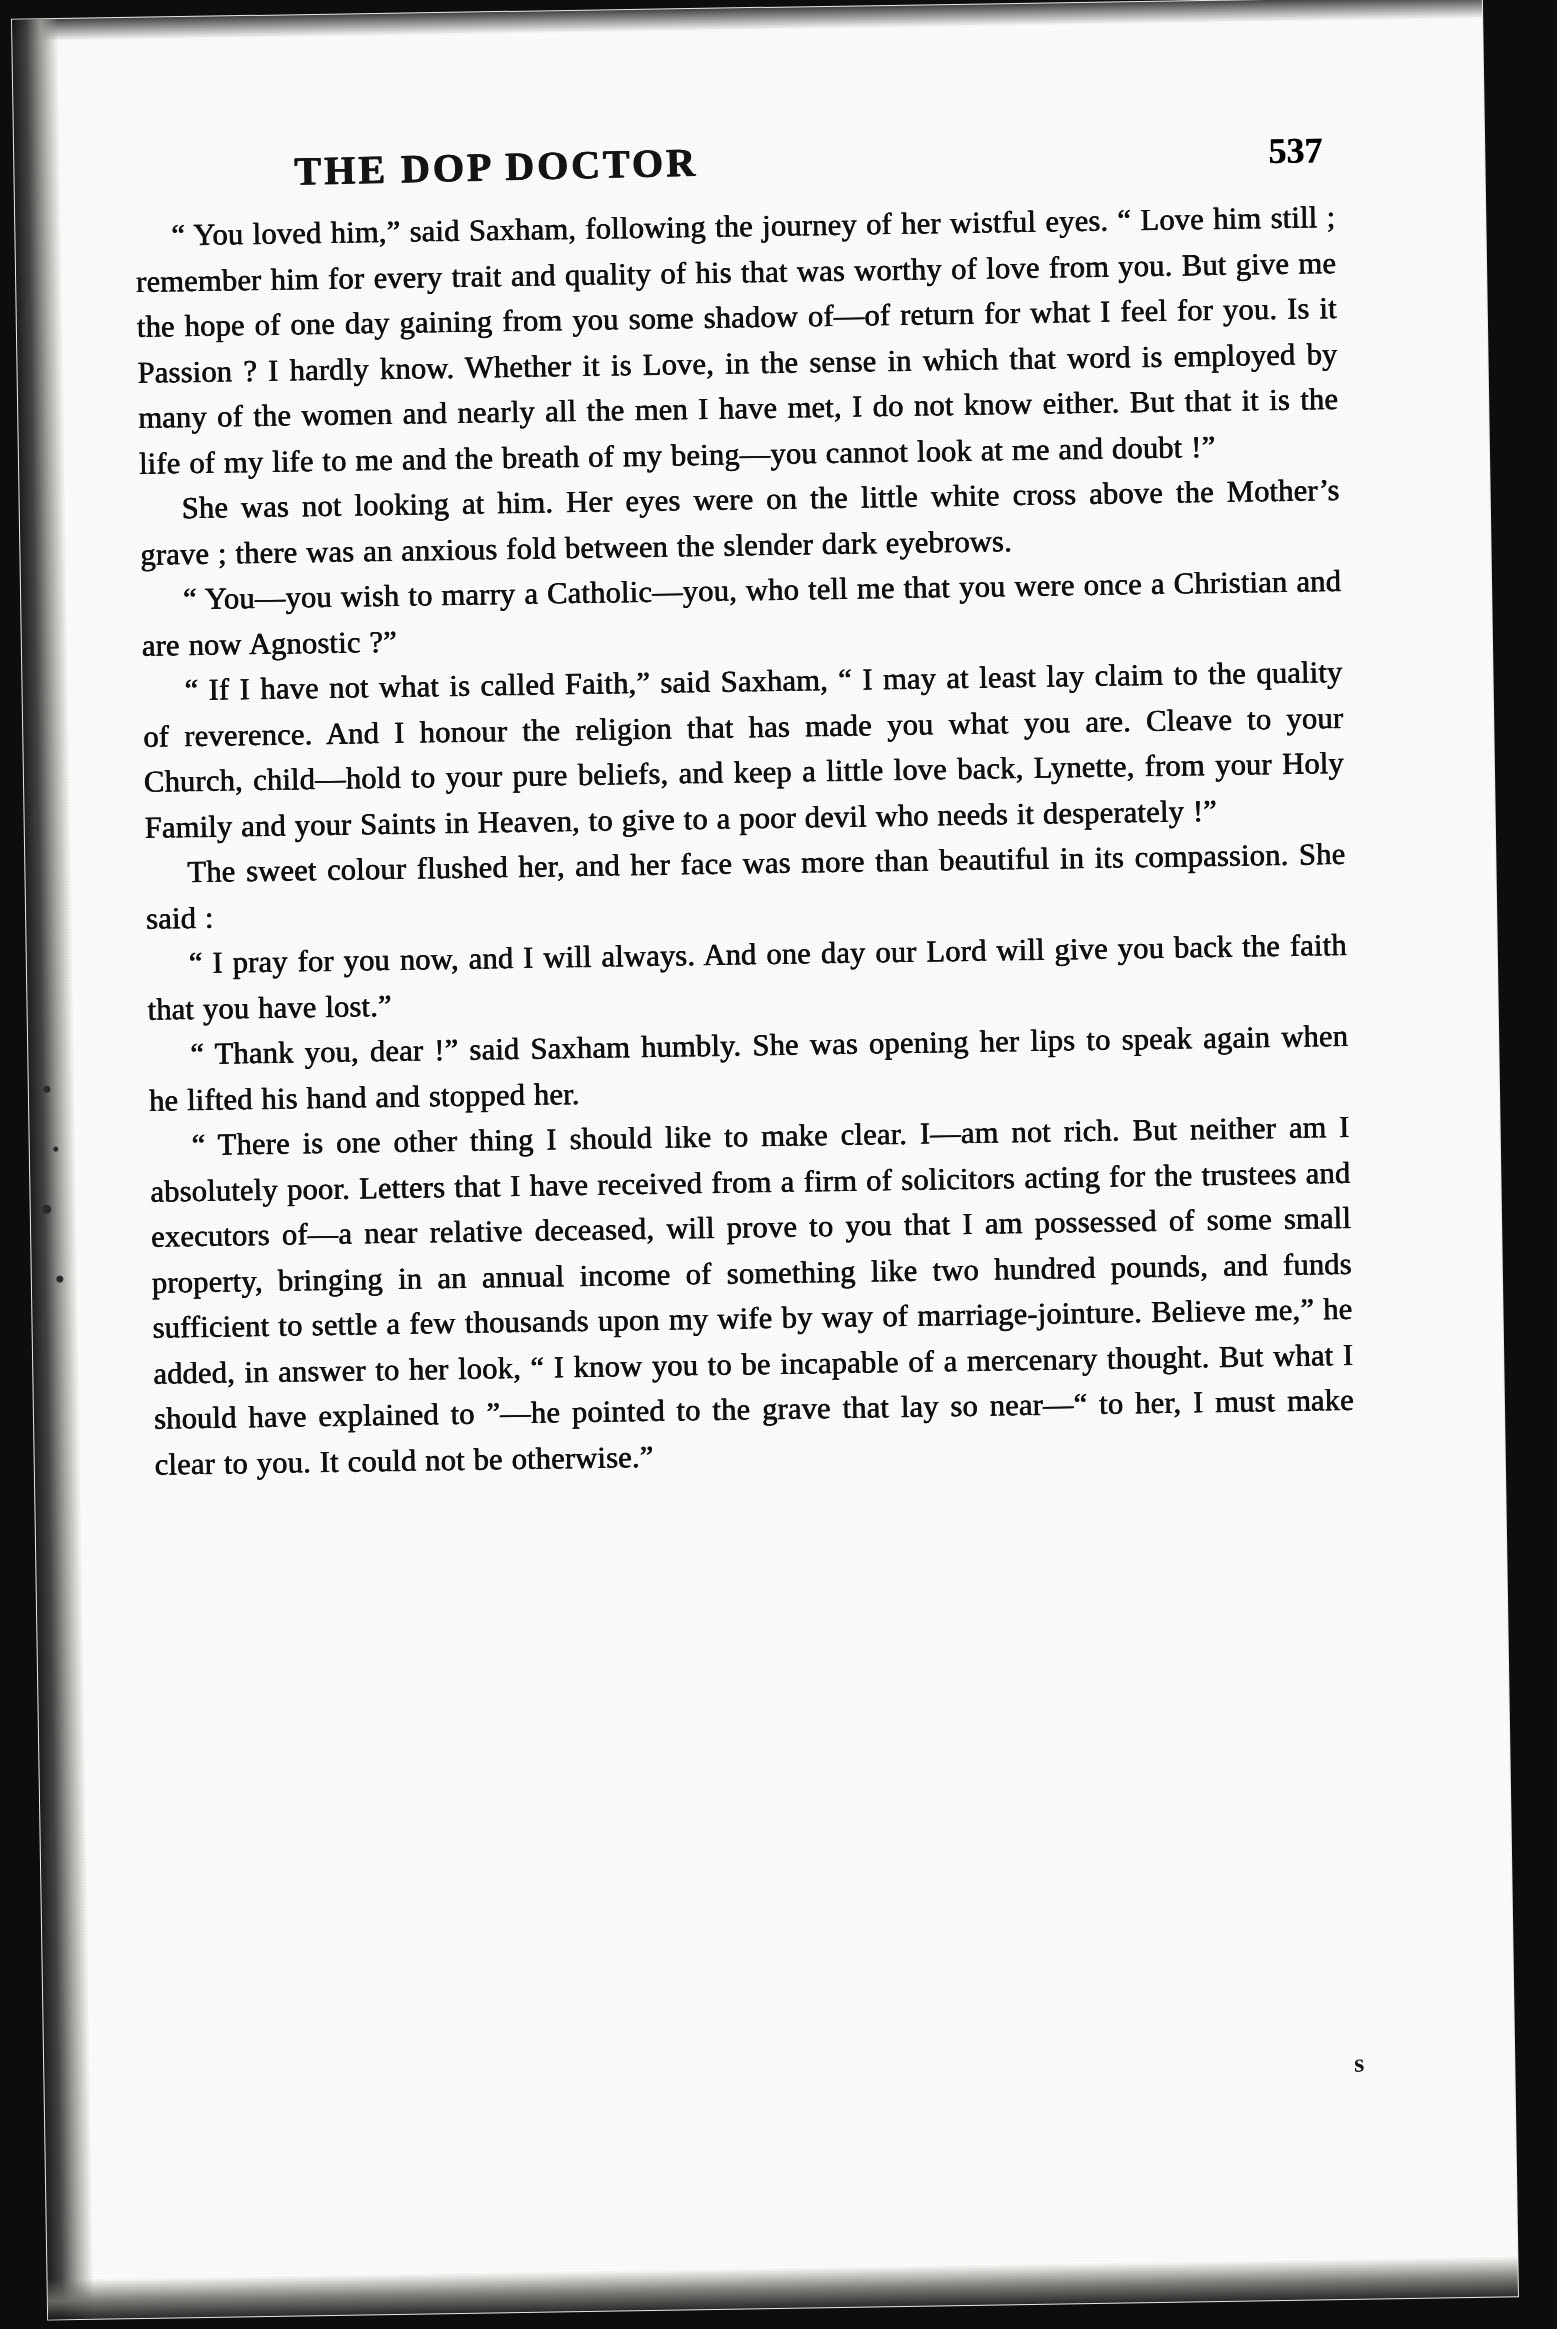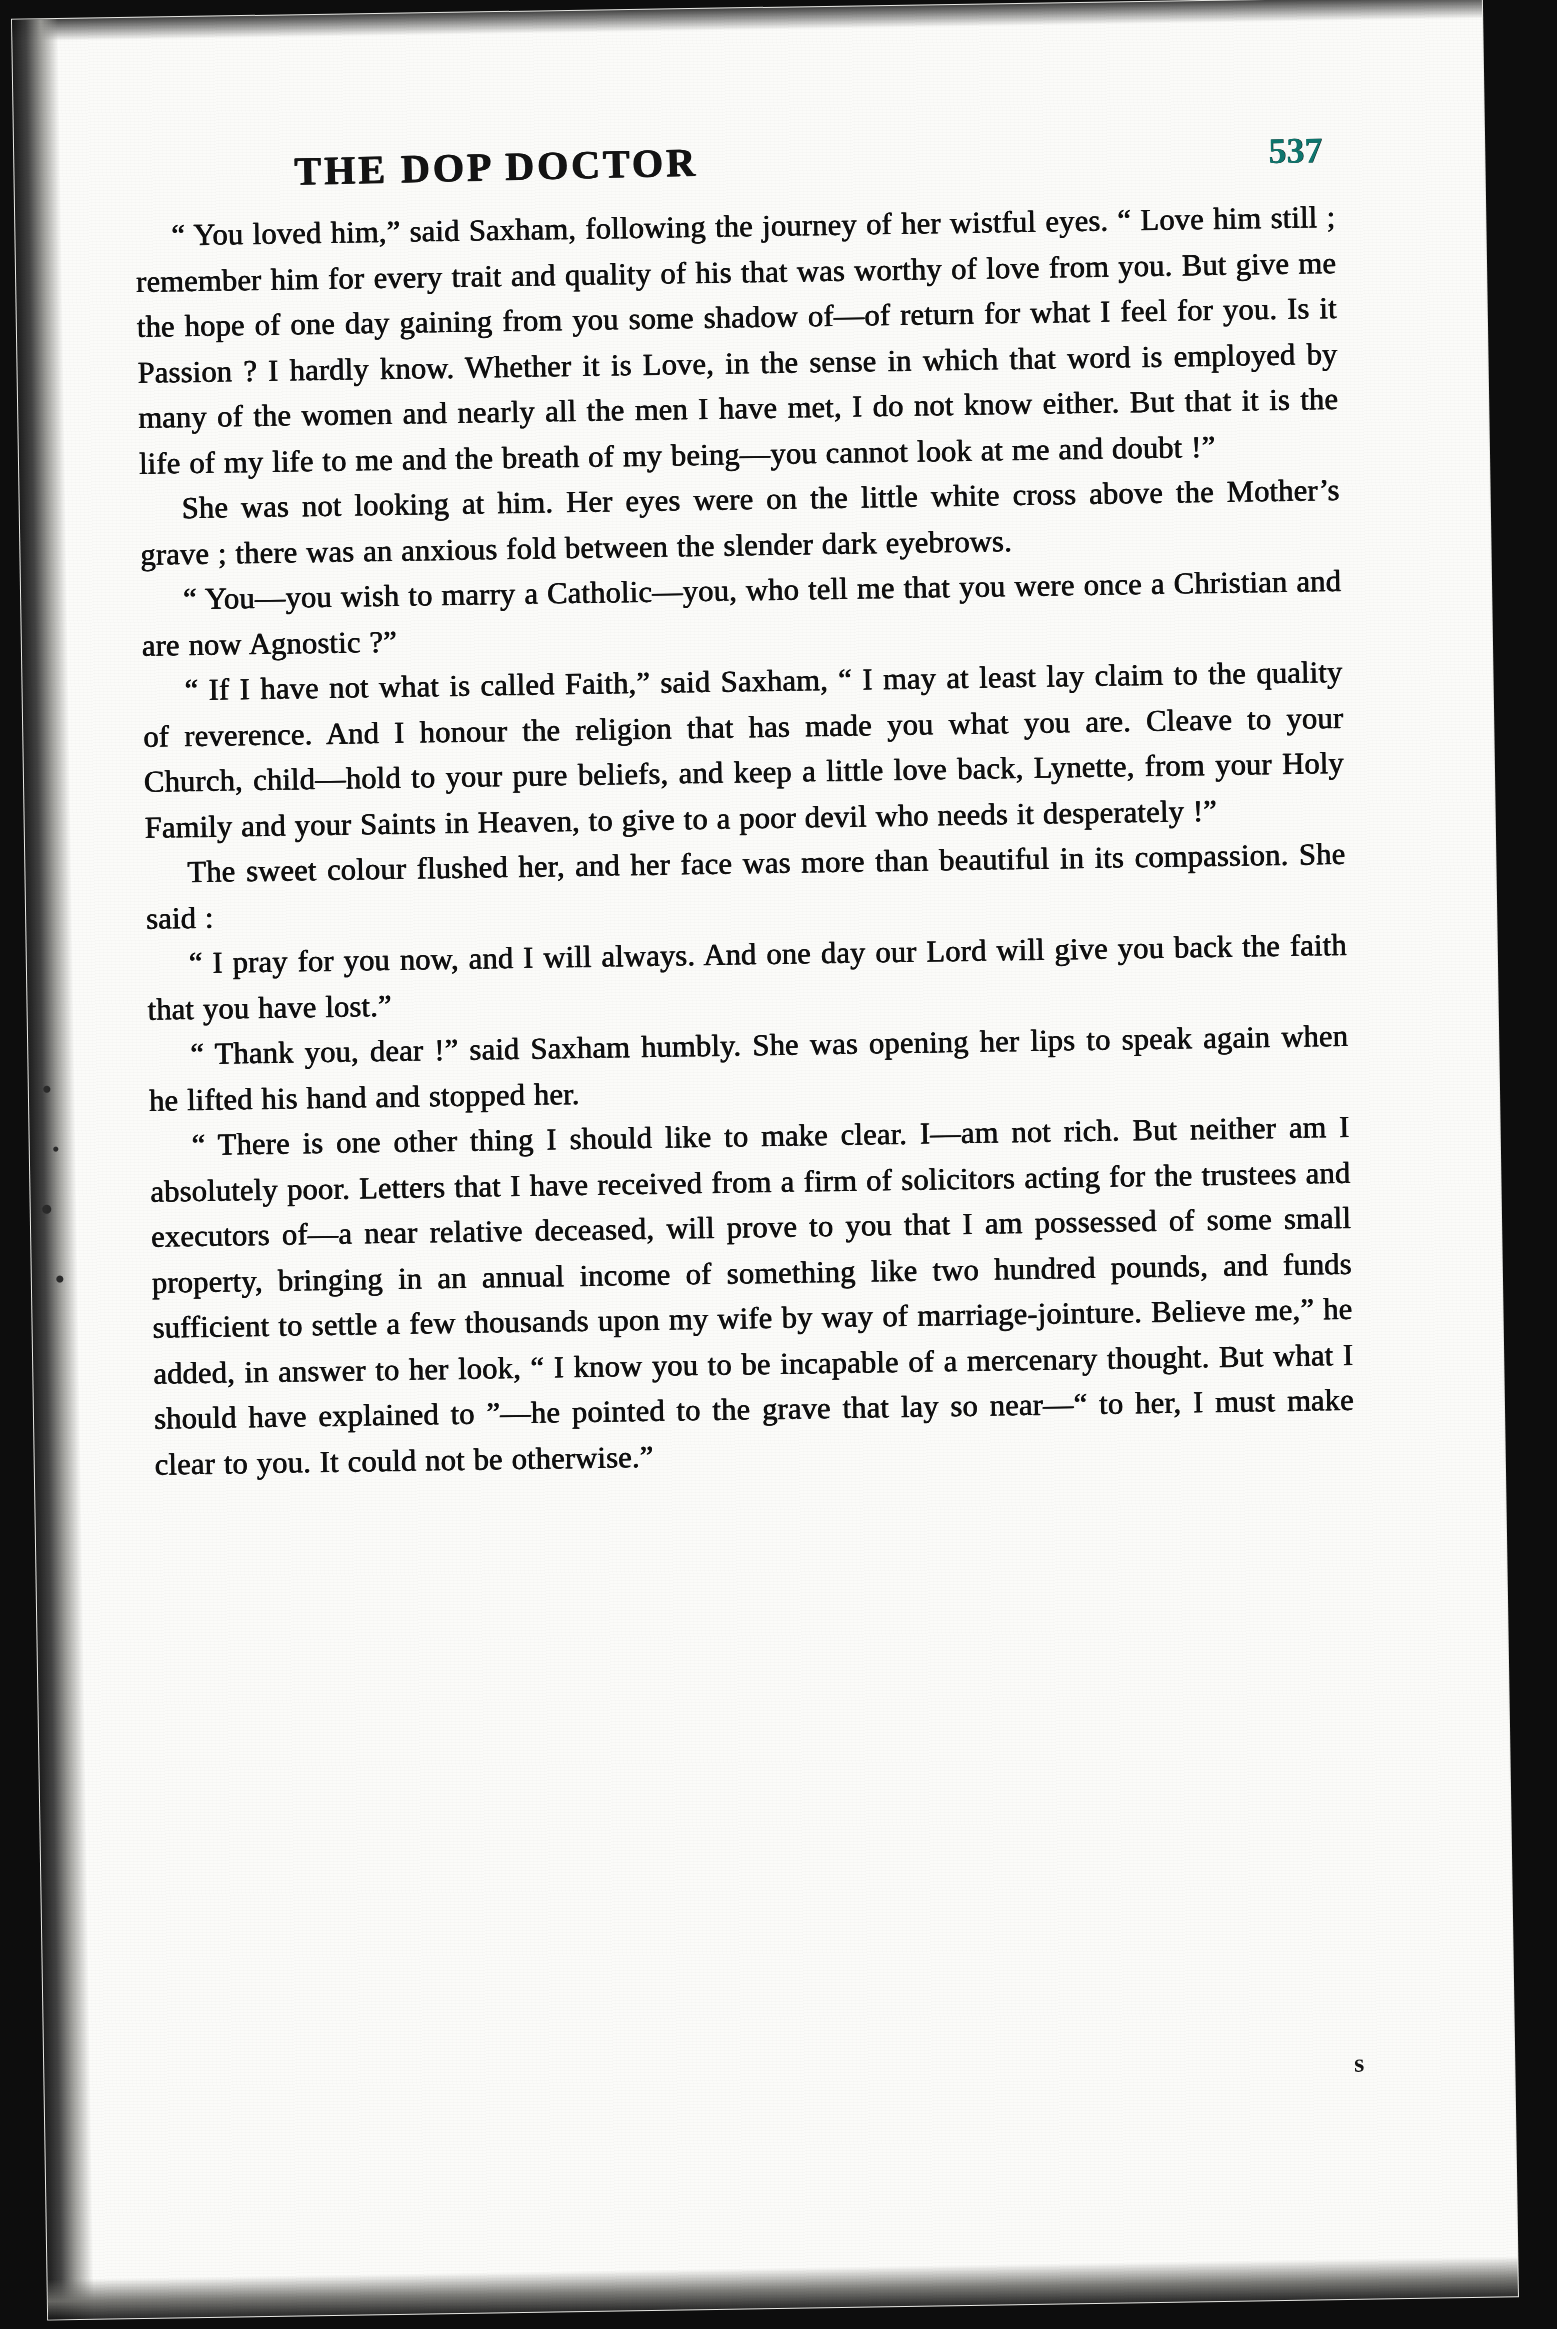--- a/index.html
+++ b/index.html
@@ -97,21 +97,21 @@
     font-weight: 700;
     color: #141414;
     white-space: nowrap;
     transform: rotate(-0.4deg);
     text-shadow: 0.6px 0 0 #141414, -0.4px 0.4px 0 #2a2a2a;
   }
   .page-number {
     font-family: "Liberation Serif", serif;
     font-size: 36px;
     font-weight: 700;
-    color: #0f766e;
+    color: #000000;
     margin-bottom: 6px;
     margin-right: 12px;
     text-shadow: 0.6px 0 0 #141414;
   }
 
   .body-text p {
     margin: 0;
     text-indent: 42px;
     font-size: 30.5px;
     line-height: 45.5px;

